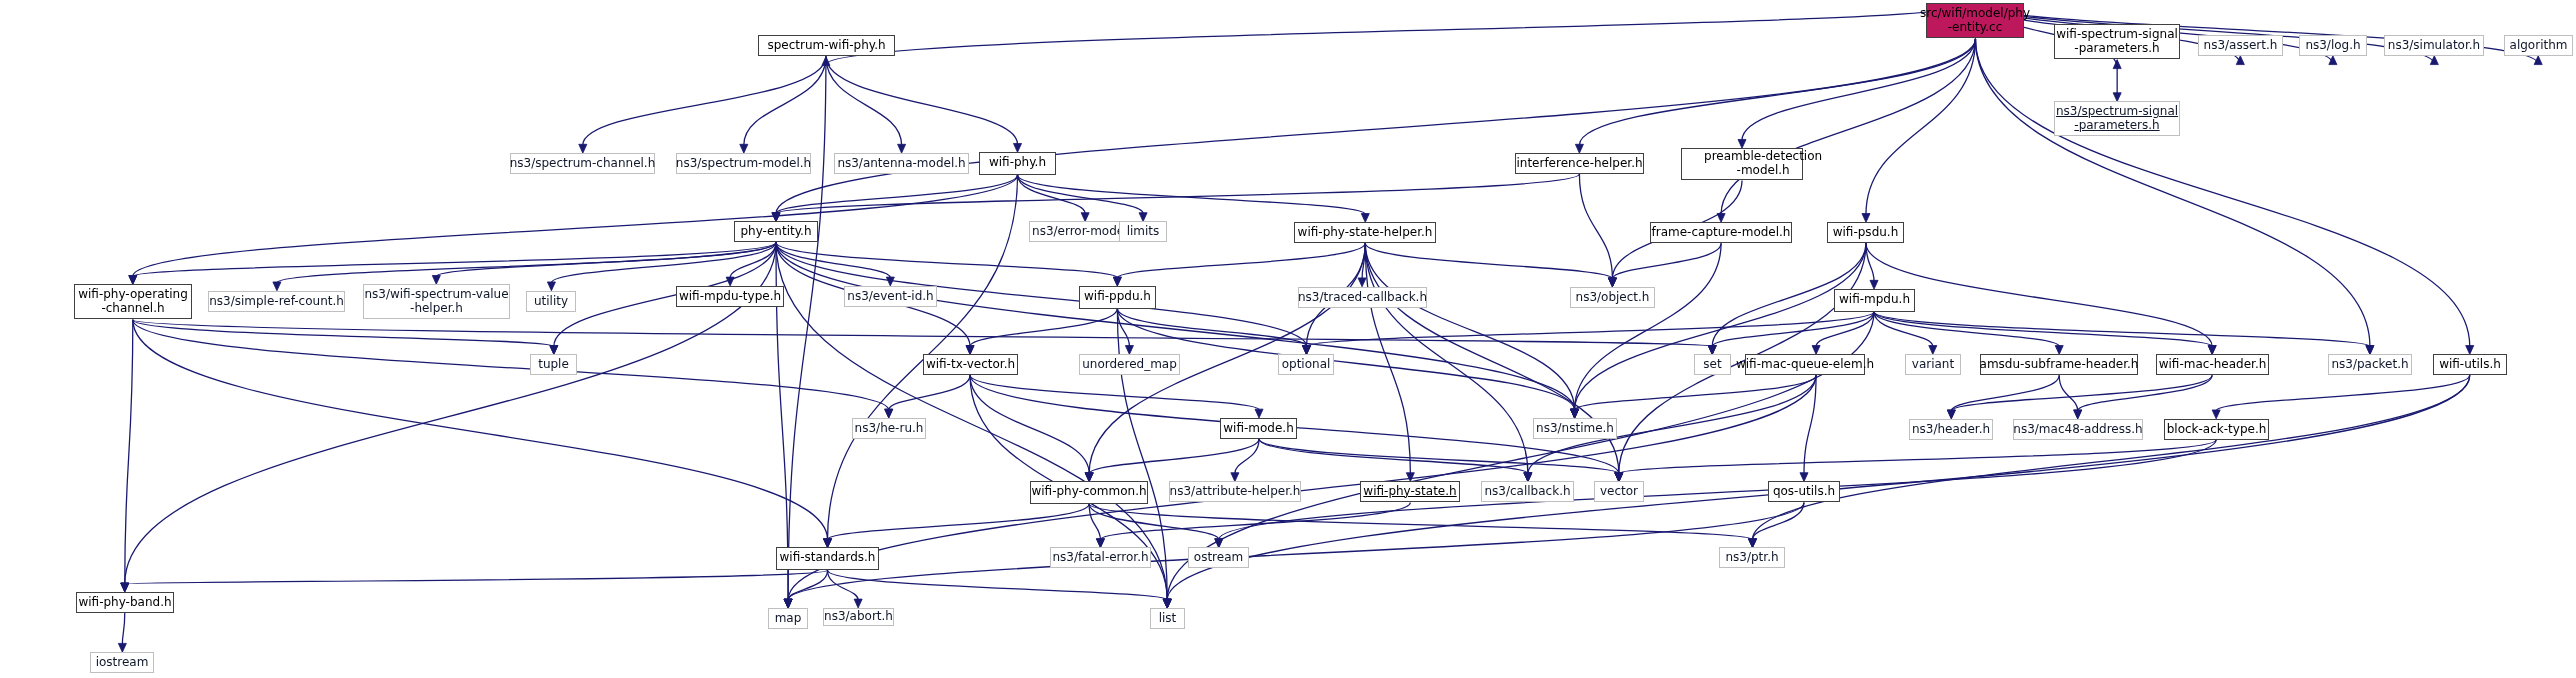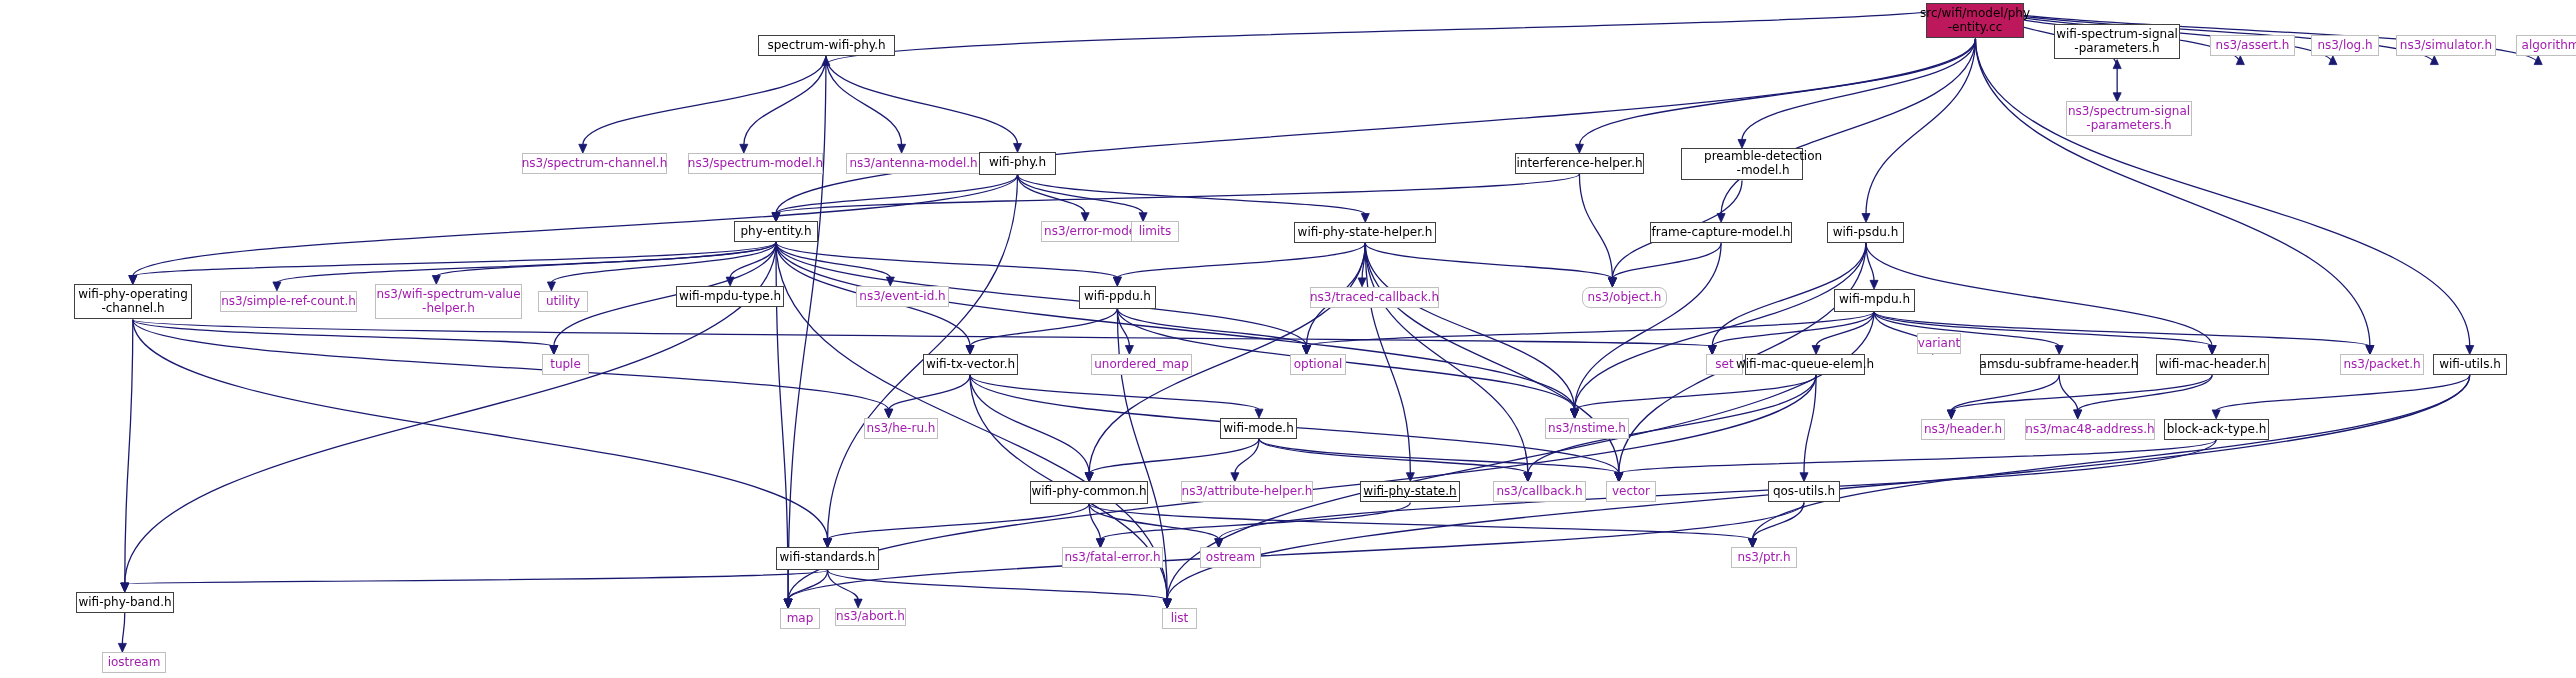--- a/index.html
+++ b/index.html
@@ -3,21 +3,21 @@
 <meta charset="utf-8">
 <style>
   html, body { margin:0; padding:0; background:#ffffff; }
   body { width:2576px; height:679px; position:relative; overflow:hidden;
          font-family:"DejaVu Sans", sans-serif; }
   #graph { position:absolute; left:0; top:0; width:2576px; height:679px; }
   .node { position:absolute; box-sizing:border-box; background:#fff;
           display:flex; align-items:center; justify-content:center; text-align:center;
           font-size:12px; line-height:13.7px; color:#000; white-space:pre; padding:0 4.8px; }
   .node.doc { border:1.6px solid #404040; }
-  .node.ext { border:1.6px solid #bfbfbf; color:#a21caf;margin-left:12px; }
+  .node.ext { border:1.6px solid #bfbfbf; color:#0f172a; }
   .node.root { border:1.6px solid #404040; background:#be185d; }
   svg path.edge { fill:none; stroke:#191970; stroke-width:1.6; }
   svg polygon.arrow { fill:#191970; stroke:#191970; }
 </style>
 </head>
 <body>
 
 <svg id="graph" width="2576" height="679" viewBox="0 0 3200 843">
   <g id="edges">
       <path d="M2454,4 C2454,37 1026,37 1026,80" class="edge"></path>
@@ -248,21 +248,21 @@
     <div class="node doc" style="left: 758px; top: 35px; width: 137px; height: 21px;">spectrum-wifi-phy.h</div>
     <div class="node doc" style="left: 1515px; top: 153px; width: 129px; height: 21px;">interference-helper.h</div>
     <div class="node doc" style="left: 1681px; top: 148px; width: 122px; height: 32px; padding-left: 47px;">preamble-detection
 -model.h</div>
     <div class="node doc" style="left: 2054px; top: 24px; width: 126px; height: 35px;">wifi-spectrum-signal
 -parameters.h</div>
     <div class="node ext" style="left: 2198px; top: 35px; width: 85px; height: 21px;">ns3/assert.h</div>
     <div class="node ext" style="left: 2299px; top: 35px; width: 68px; height: 21px;">ns3/log.h</div>
     <div class="node ext" style="left: 2384px; top: 35px; width: 100px; height: 21px;">ns3/simulator.h</div>
     <div class="node ext" style="left: 2504px; top: 35px; width: 69px; height: 21px;">algorithm</div>
-    <div class="node ext" style="left: 2054px; top: 101px; width: 126px; height: 35px;">ns3/spectrum-signal
+    <div class="node ext" style="left: 2054px; top: 101px; width: 126px; height: 35px; text-decoration: underline;">ns3/spectrum-signal
 -parameters.h</div>
     <div class="node ext" style="left: 510px; top: 153px; width: 145px; height: 21px;">ns3/spectrum-channel.h</div>
     <div class="node ext" style="left: 676px; top: 153px; width: 135px; height: 21px;">ns3/spectrum-model.h</div>
     <div class="node ext" style="left: 834px; top: 153px; width: 135px; height: 21px;">ns3/antenna-model.h</div>
     <div class="node doc" style="left: 979px; top: 152px; width: 77px; height: 22.5px;">wifi-phy.h</div>
     <div class="node ext" style="left: 1029px; top: 221px; width: 113px; height: 21px;">ns3/error-model.h</div>
     <div class="node ext" style="left: 1119px; top: 221px; width: 48px; height: 21px;">limits</div>
     <div class="node doc" style="left: 1294px; top: 222px; width: 142px; height: 21px;">wifi-phy-state-helper.h</div>
     <div class="node doc" style="left: 1650px; top: 222px; width: 142px; height: 21px;">frame-capture-model.h</div>
     <div class="node doc" style="left: 1827px; top: 222px; width: 77px; height: 21px;">wifi-psdu.h</div>
@@ -270,28 +270,28 @@
     <div class="node doc" style="left: 74px; top: 284px; width: 118px; height: 35px;">wifi-phy-operating
 -channel.h</div>
     <div class="node ext" style="left: 208px; top: 291px; width: 137px; height: 21px;">ns3/simple-ref-count.h</div>
     <div class="node ext" style="left: 363px; top: 284px; width: 147px; height: 35px;">ns3/wifi-spectrum-value
 -helper.h</div>
     <div class="node ext" style="left: 526px; top: 291px; width: 50px; height: 21px;">utility</div>
     <div class="node doc" style="left: 676px; top: 286px; width: 108px; height: 21px;">wifi-mpdu-type.h</div>
     <div class="node ext" style="left: 844px; top: 286px; width: 93px; height: 21px;">ns3/event-id.h</div>
     <div class="node doc" style="left: 1079px; top: 286px; width: 77px; height: 22.5px;">wifi-ppdu.h</div>
     <div class="node ext" style="left: 1298px; top: 287px; width: 129px; height: 21px;">ns3/traced-callback.h</div>
-    <div class="node ext" style="left: 1570px; top: 287px; width: 85px; height: 21px; border-radius: 8px;">ns3/object.h</div>
+    <div class="node ext" style="left: 1570px; top: 287px; width: 85px; height: 21px;">ns3/object.h</div>
     <div class="node doc" style="left: 1834px; top: 289px; width: 81px; height: 22.5px;">wifi-mpdu.h</div>
     <div class="node ext" style="left: 530px; top: 354px; width: 47px; height: 21px;">tuple</div>
     <div class="node ext" style="left: 1079px; top: 354px; width: 101px; height: 21px;">unordered_map</div>
     <div class="node ext" style="left: 1278px; top: 354px; width: 56px; height: 21px;">optional</div>
     <div class="node ext" style="left: 1694px; top: 354px; width: 37px; height: 21px;">set</div>
     <div class="node doc" style="left: 1745px; top: 354px; width: 120px; height: 21px;">wifi-mac-queue-elem.h</div>
-    <div class="node ext" style="left: 1905px; top: 333px; width: 44px; height: 21px;">variant</div>
+    <div class="node ext" style="left: 1905px; top: 354px; width: 56px; height: 21px;">variant</div>
     <div class="node doc" style="left: 1980px; top: 354px; width: 158px; height: 21px;">amsdu-subframe-header.h</div>
     <div class="node doc" style="left: 2156px; top: 354px; width: 113px; height: 21px;">wifi-mac-header.h</div>
     <div class="node ext" style="left: 2328px; top: 354px; width: 84px; height: 21px;">ns3/packet.h</div>
     <div class="node doc" style="left: 2433px; top: 354px; width: 74px; height: 21px;">wifi-utils.h</div>
     <div class="node doc" style="left: 923px; top: 354px; width: 95px; height: 21px;">wifi-tx-vector.h</div>
     <div class="node ext" style="left: 852px; top: 418px; width: 74px; height: 21px;">ns3/he-ru.h</div>
     <div class="node doc" style="left: 1220px; top: 418px; width: 77px; height: 21px;">wifi-mode.h</div>
     <div class="node ext" style="left: 1533px; top: 418px; width: 84px; height: 21px;">ns3/nstime.h</div>
     <div class="node ext" style="left: 1909px; top: 419px; width: 84px; height: 21px;">ns3/header.h</div>
     <div class="node ext" style="left: 2013px; top: 419px; width: 130px; height: 21px;">ns3/mac48-address.h</div>

